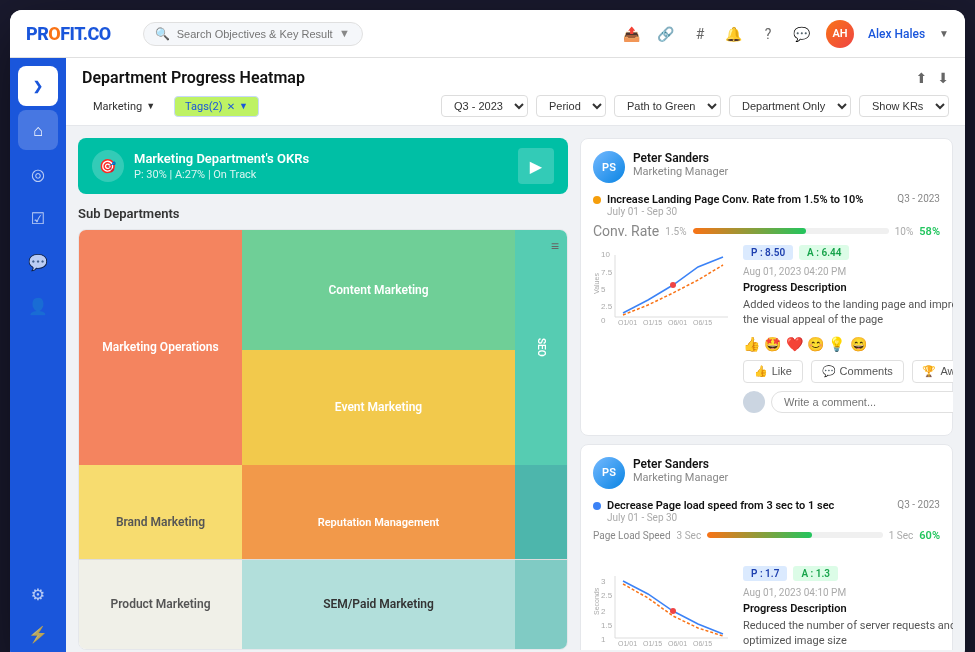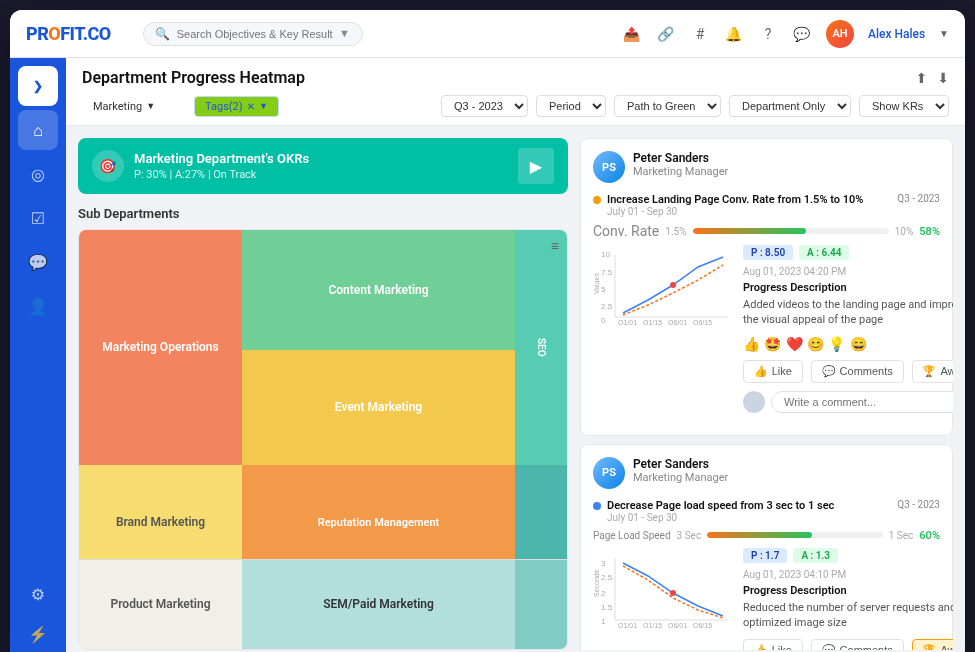--- a/index.html
+++ b/index.html
@@ -208,24 +208,23 @@
       cursor: pointer;
     }
 
     .filter-chip.dept {
       background: transparent;
       color: #333;
       border: 1px solid transparent;
     }
 
     .filter-chip.tags {
-      background: #84cc16;
+      background: #bef264;
       color: #1a56db;
       border: 1px solid #c7d9fa;
-      margin-left: 20px;
     }
 
     .filter-chip.tags .close {
       color: #1a56db;
       font-size: 10px;
     }
 
     .filter-spacer { flex: 1; }
 
     .filter-select {
@@ -800,21 +799,21 @@
               <div class="kr-dot kr-dot-blue" style="background:#3b82f6;"></div>
               <div style="flex:1;">
                 <div style="display:flex;align-items:flex-start;justify-content:space-between;">
                   <span class="kr-obj-text">Decrease Page load speed from 3 sec to 1 sec</span>
                   <span class="kr-quarter">Q3 - 2023</span>
                 </div>
                 <div class="kr-date-range">July 01 - Sep 30</div>
               </div>
             </div>
 
-            <div style="display:flex;align-items:center;gap:6px;margin-bottom:6px;">
+            <div style="display:flex;align-items:center;gap:6px;margin-bottom:24px;">
               <span style="font-size:10px;color:#888;">Page Load Speed</span>
               <span style="font-size:10px;color:#aaa;">3 Sec</span>
               <div class="kr-progress-bar-container">
                 <div class="kr-progress-bar" style="width:60%;"></div>
               </div>
               <span style="font-size:10px;color:#aaa;">1 Sec</span>
               <span class="kr-pct">60%</span>
             </div>
 
             <div style="display:flex;gap:10px;margin-bottom:6px;">

